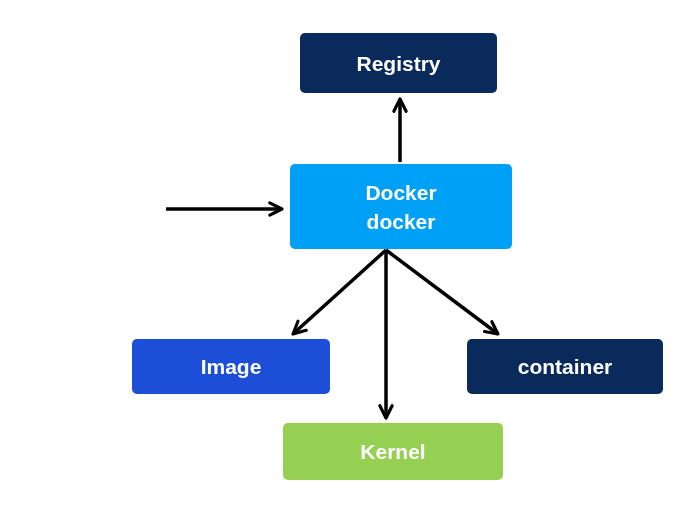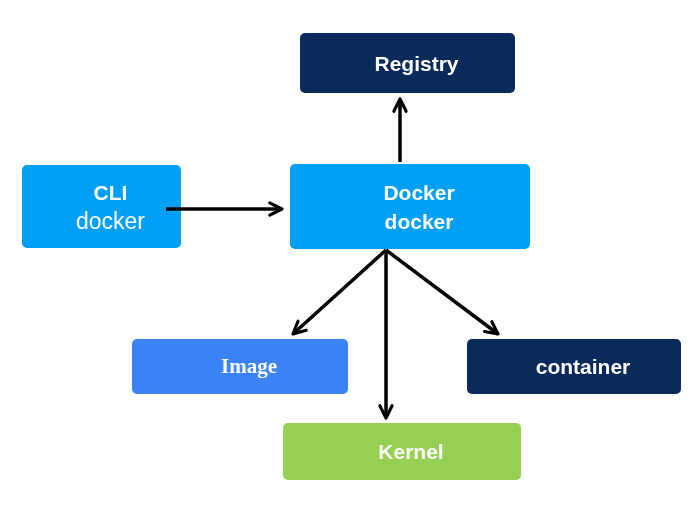--- a/index.html
+++ b/index.html
@@ -27,21 +27,20 @@
   .node {
     position: absolute;
     z-index: 1;
     border-radius: 5px;
     display: flex;
     flex-direction: column;
     align-items: center;
     justify-content: center;
     text-align: left;
     color: #ffffff;
-    padding-left: 18px;
   }
   .node .lbl {
     font-size: 21px;
     font-weight: bold;
     line-height: 29px;
     white-space: nowrap;
   }
   .node .lbl-regular {
     font-size: 23px;
     font-weight: 400;
@@ -72,31 +71,27 @@
       <line x1="386" y1="250" x2="293" y2="334" marker-end="url(#arrowhead)"></line>
       <line x1="386" y1="250" x2="386" y2="418" marker-end="url(#arrowhead)"></line>
       <line x1="386" y1="250" x2="498" y2="334" marker-end="url(#arrowhead)"></line>
     </g>
   </svg>
 
   <div class="node node-registry" style="background-color: rgb(10, 42, 92); color: rgb(255, 255, 255);">
     <span class="lbl">Registry</span>
   </div>
 
-  <div class="node node-cli" style="background-color: rgb(0, 160, 246); color: rgb(255, 255, 255);">
-    <span class="lbl">CLI</span>
-    <span class="lbl-regular">docker</span>
-  </div>
 
   <div class="node node-daemon" style="background-color: rgb(0, 160, 246); color: rgb(255, 255, 255);">
     <span class="lbl">Docker</span>
     <span class="lbl">docker</span>
   </div>
 
-  <div class="node node-image" style="background-color: #3b82f6; color: rgb(255, 255, 255); font-family: Liberation Serif, serif;">
+  <div class="node node-image" style="background-color: #1d4ed8; color: rgb(255, 255, 255);">
     <span class="lbl">Image</span>
   </div>
 
   <div class="node node-container" style="background-color: rgb(10, 42, 92); color: rgb(255, 255, 255);">
     <span class="lbl">container</span>
   </div>
 
   <div class="node node-kernel" style="background-color: rgb(150, 208, 83); color: rgb(255, 255, 255);">
     <span class="lbl">Kernel</span>
   </div>

